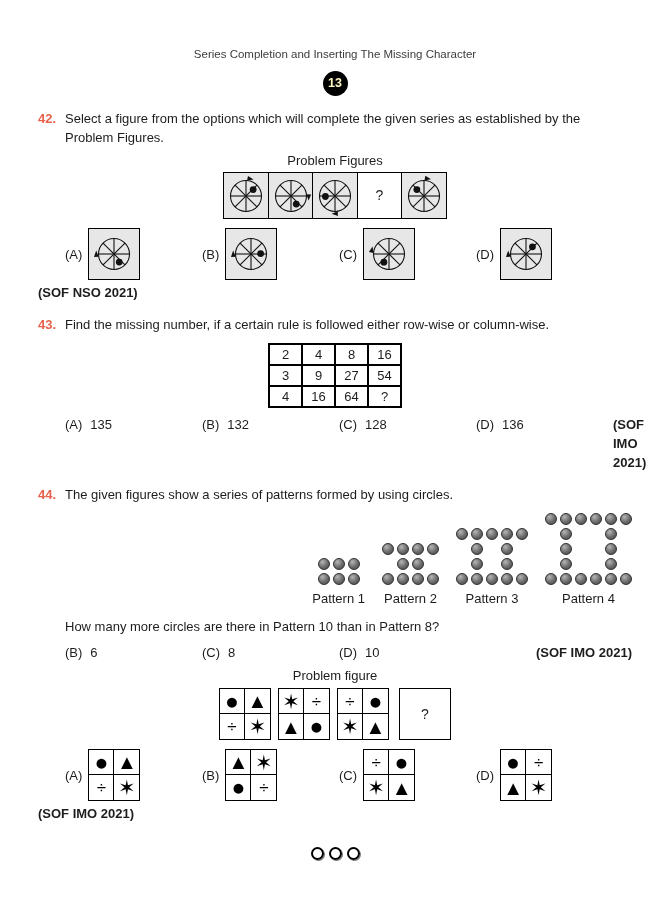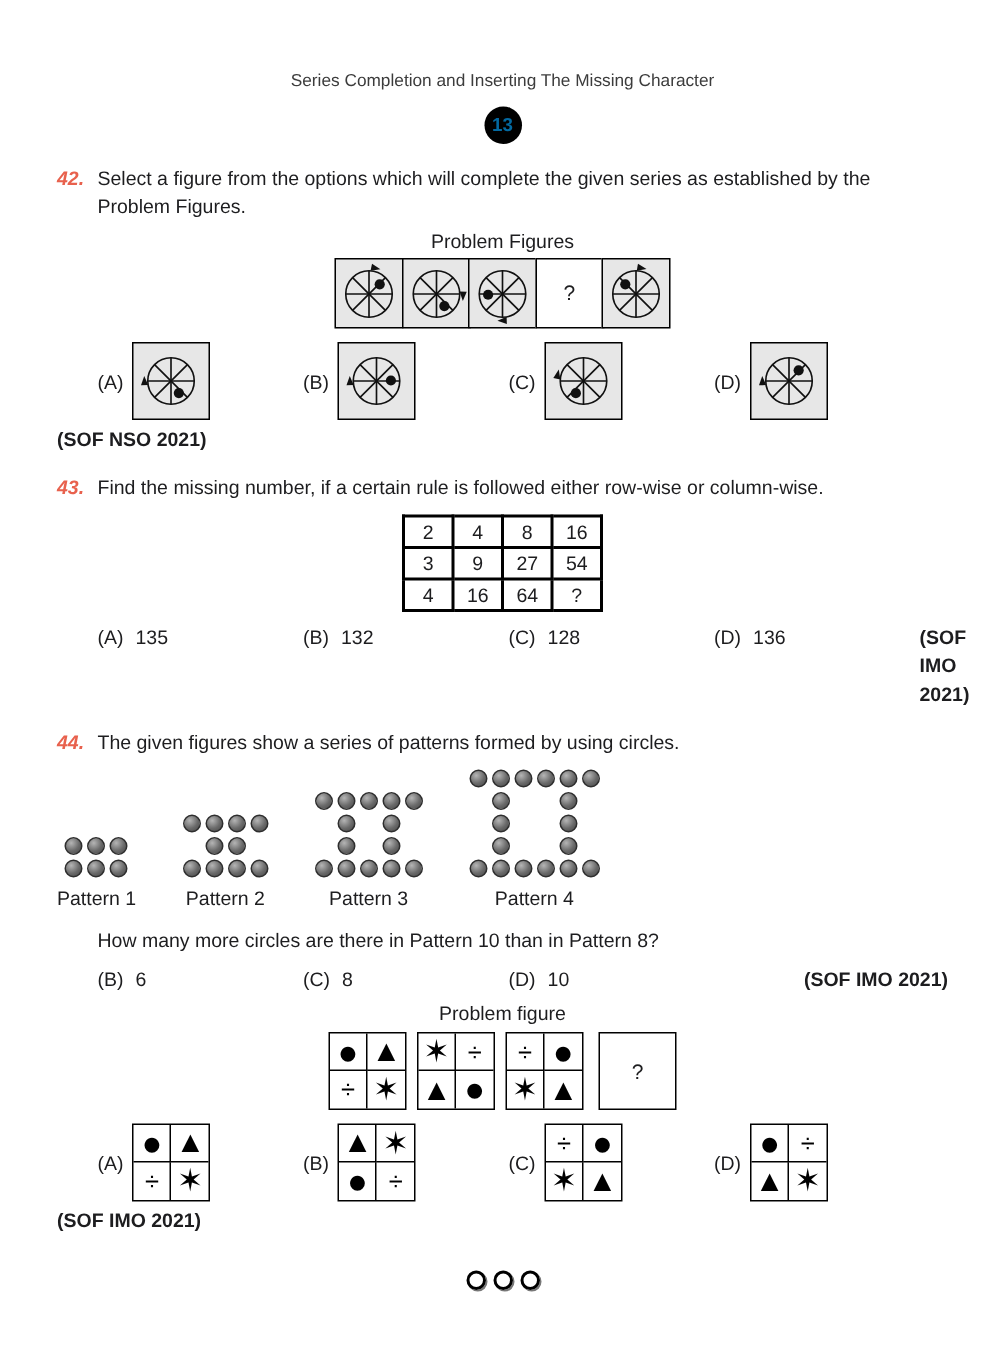--- a/index.html
+++ b/index.html
@@ -1,45 +1,45 @@
 <!DOCTYPE html>
 <html style="--accent: #e8614d; --figbg: #e7e7e7;"><head>
 <meta charset="utf-8">
 <style>
   html,body{margin:0;padding:0;background:#fff;}
   .page{width:672px;height:912px;box-sizing:border-box;background:#fff;overflow:hidden;
         font-family:"Liberation Sans","DejaVu Sans",sans-serif;color:#1d1d1f;
         font-size:13px;line-height:19px;padding:0 40px 0 38px;position:relative;}
   .header{display:flex;justify-content:flex-end;align-items:center;gap:7px;padding-top:45px;flex-direction:column;}
   .header-title{font-size:11.5px;color:#3c3c3c;}
-  .page-badge{width:25px;height:25px;border-radius:50%;background:#000;color:#0369a1;flex:none;
+  .page-badge{width:25px;height:25px;border-radius:50%;background:#000;color:#fef9c3;flex:none;
               display:flex;align-items:center;justify-content:center;font-weight:bold;font-size:12.5px;}
   .question{display:flex;margin-top:13px;}
-  .qnum{width:27px;flex:none;font-weight:bold;color:var(--accent,#e8614d);font-style:italic;}
+  .qnum{width:27px;flex:none;font-weight:bold;color:var(--accent,#e8614d);}
   .qtext{flex:1;}
   .center-col{display:flex;flex-direction:column;align-items:center;margin-top:4px;}
   .fig-title{font-size:13px;}
   .strip{display:flex;margin-top:2px;}
   .strip .cell{width:44px;height:45px;flex:none;background:var(--figbg,#e7e7e7);border:1.5px solid #000;
                margin-left:-1.5px;display:flex;align-items:center;justify-content:center;font-size:14px;}
   .strip .cell:first-child{margin-left:0;}
   .strip .cell.q{background:#fff;}
   .optrow{display:flex;align-items:center;padding-left:27px;margin-top:9px;}
   .optrow .opt{width:137px;flex:none;display:flex;align-items:center;gap:6px;}
   .optrow .opt:last-child{width:auto;}
   .figbox{width:52px;height:52px;flex:none;box-sizing:border-box;background:var(--figbg,#e7e7e7);
           border:1.5px solid #000;display:flex;align-items:center;justify-content:center;}
   .source{font-weight:bold;margin-top:3px;}
   table.t43{border-collapse:collapse;margin:9px auto 3px;}
   .t43 td{width:27px;height:19px;border:2px solid #000;text-align:center;font-size:13px;padding:0 2px;}
   .optline{display:flex;align-items:baseline;padding-left:27px;margin-top:7px;}
   .optline .opt{width:137px;flex:none;}
   .optline .opt .optlabel{margin-right:8px;}
   .optline .src{margin-left:auto;font-weight:bold;}
-  .patterns{display:flex;justify-content:flex-start;align-items:flex-end;gap:31px;margin-top:9px;}
+  .patterns{display:flex;justify-content:flex-end;align-items:flex-end;gap:17px;margin-top:9px;}
   .pattern{display:flex;flex-direction:column;align-items:center;}
   .dotrow{display:flex;gap:3px;}
   .dotrow + .dotrow{margin-top:3px;}
   .dot{width:12px;height:12px;border-radius:50%;box-sizing:border-box;}
   .dot.on{background:radial-gradient(circle at 35% 30%,#b5b5b5,#6a6a6a 55%,#454545);border:1px solid #2e2e2e;}
   .dot.off{visibility:hidden;}
   .pattern-label{margin-top:4px;}
   .cont{padding-left:27px;margin-top:9px;}
   .strip45{display:flex;gap:7px;margin-top:3px;}
   .grid2{width:52px;height:52px;flex:none;box-sizing:border-box;border:1.5px solid #000;background:#fff;

